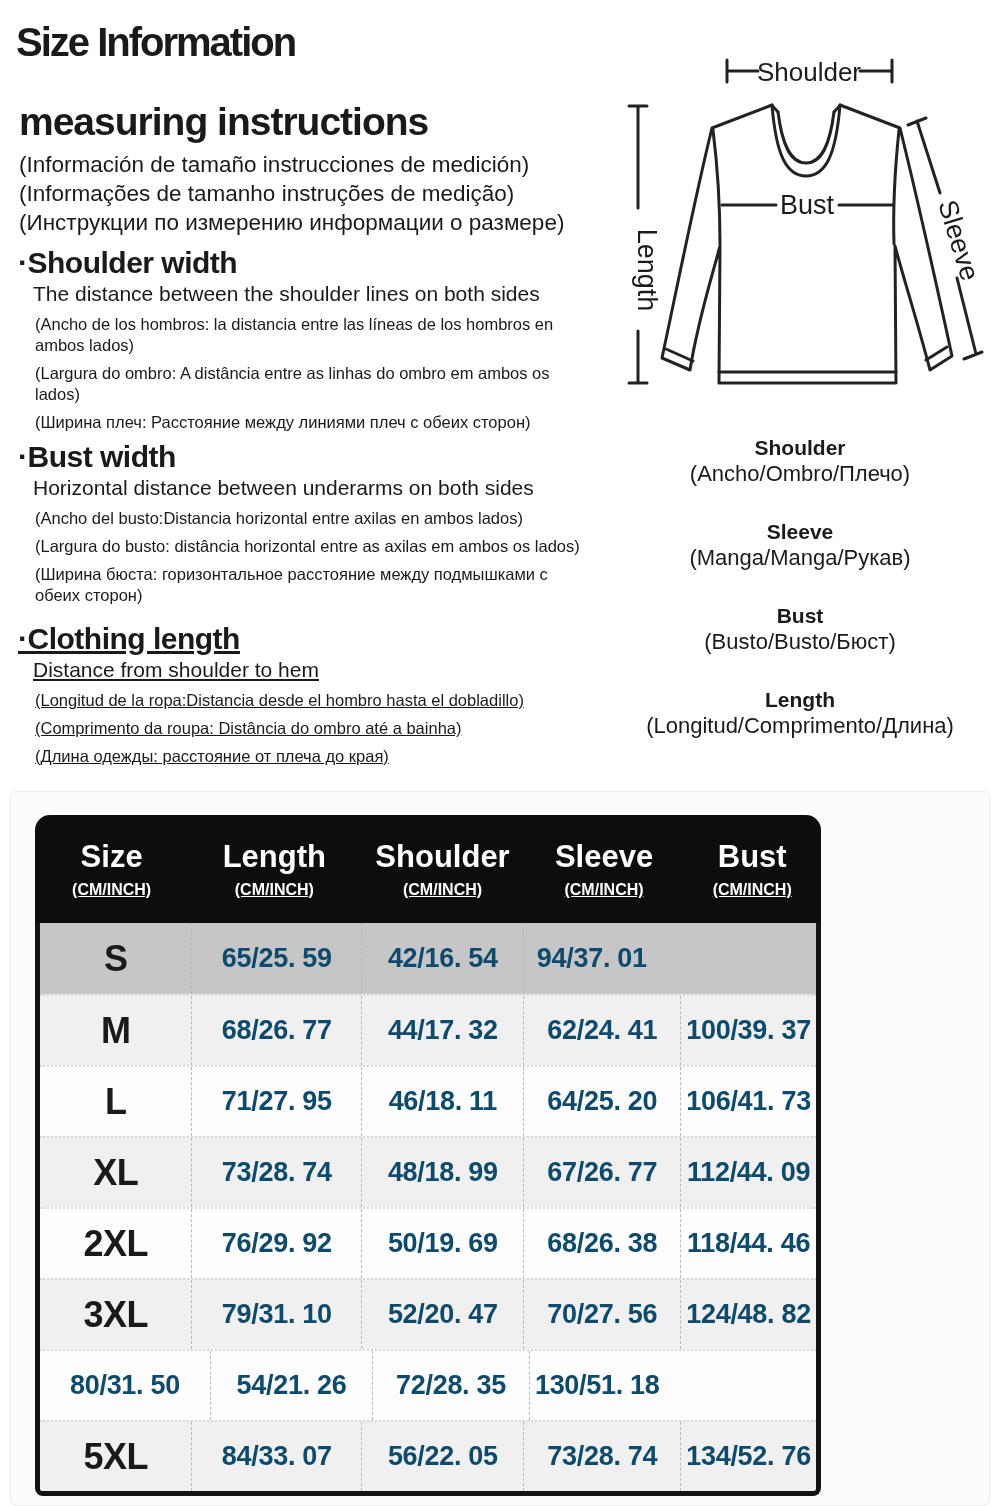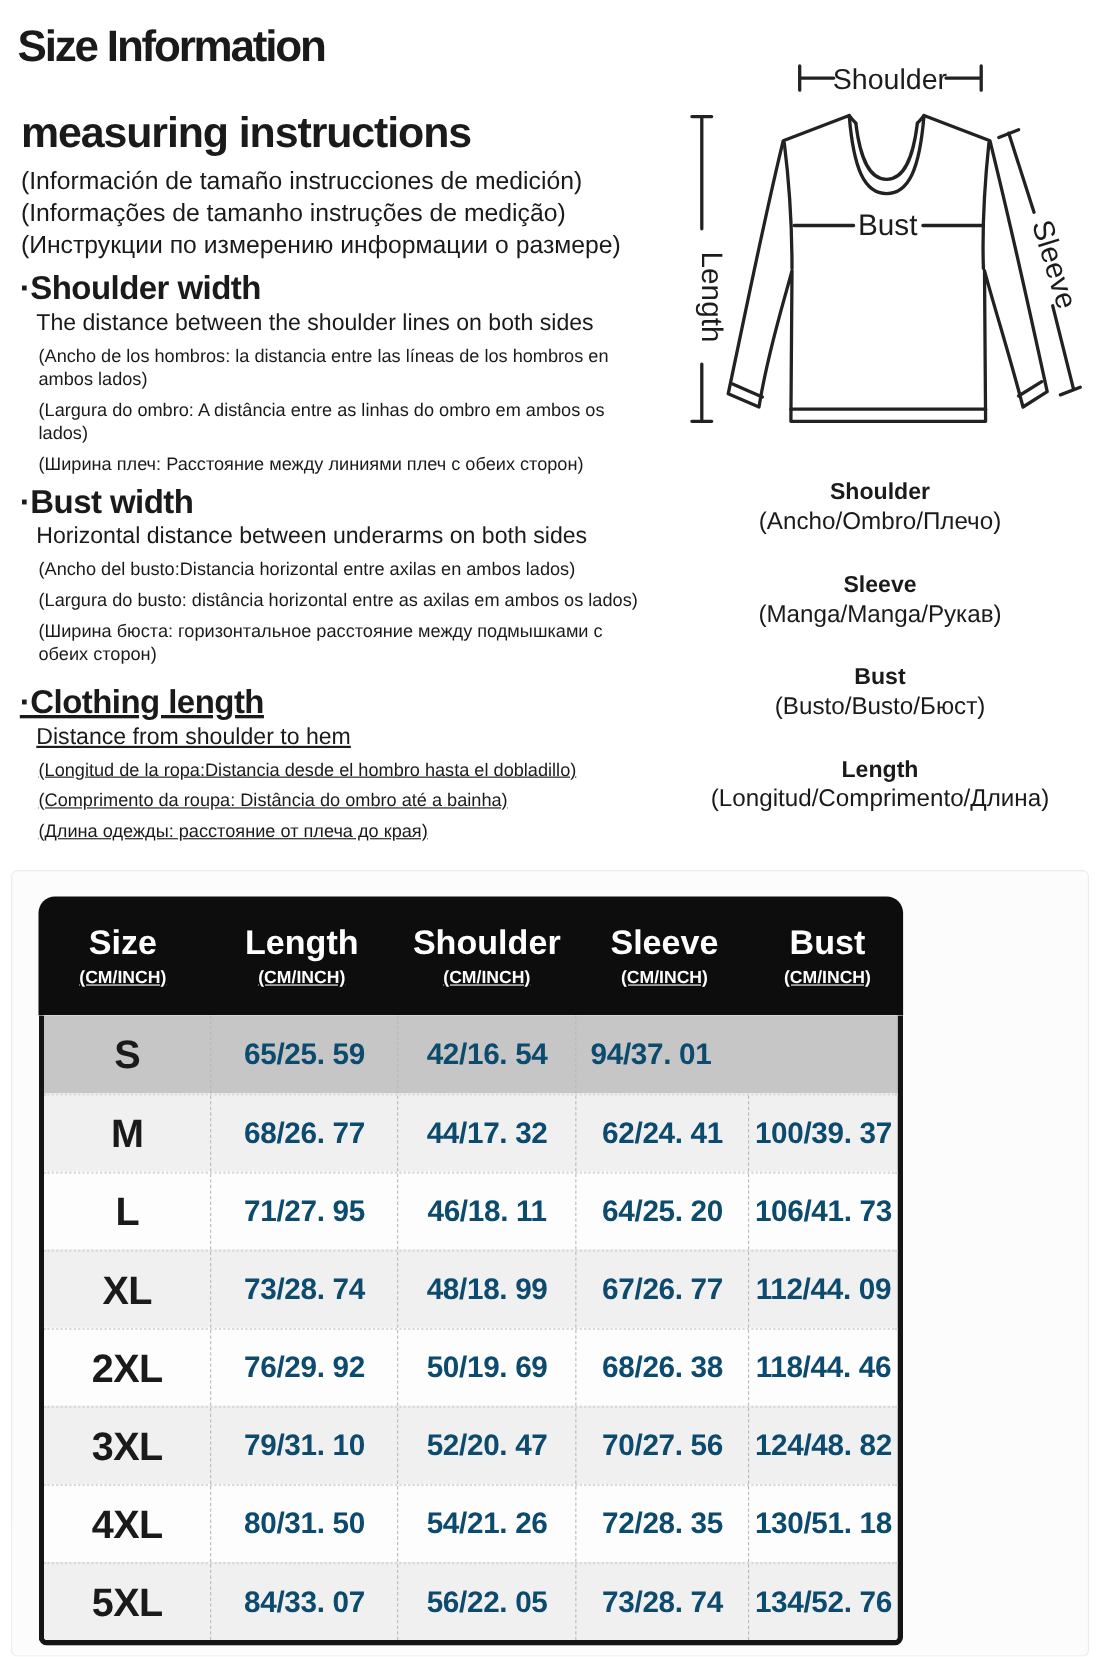--- a/index.html
+++ b/index.html
@@ -213,21 +213,20 @@
       <div class="cell c4 c-val">118/44. 46</div>
     </div>
     <div class="row row-alt">
       <div class="cell c0 c-size">3XL</div>
       <div class="cell c1 c-val">79/31. 10</div>
       <div class="cell c2 c-val">52/20. 47</div>
       <div class="cell c3 c-val">70/27. 56</div>
       <div class="cell c4 c-val">124/48. 82</div>
     </div>
     <div class="row row-w">
-      <div class="cell c0 c-size">4XL</div>
       <div class="cell c1 c-val">80/31. 50</div>
       <div class="cell c2 c-val">54/21. 26</div>
       <div class="cell c3 c-val">72/28. 35</div>
       <div class="cell c4 c-val">130/51. 18</div>
     </div>
     <div class="row row-alt">
       <div class="cell c0 c-size">5XL</div>
       <div class="cell c1 c-val">84/33. 07</div>
       <div class="cell c2 c-val">56/22. 05</div>
       <div class="cell c3 c-val">73/28. 74</div>

